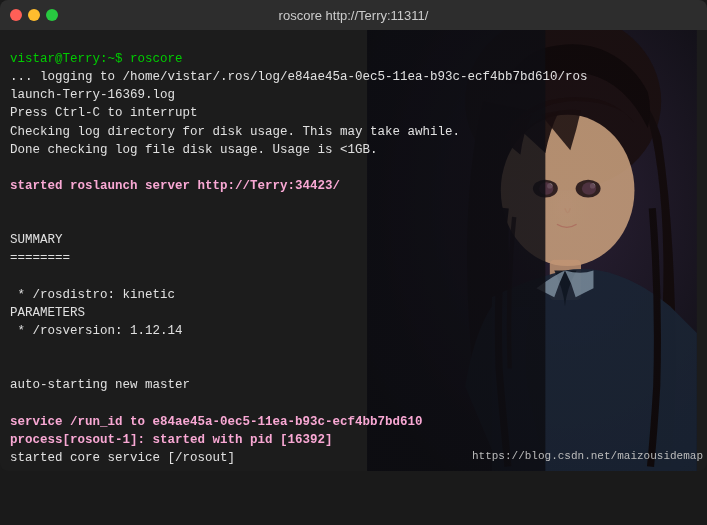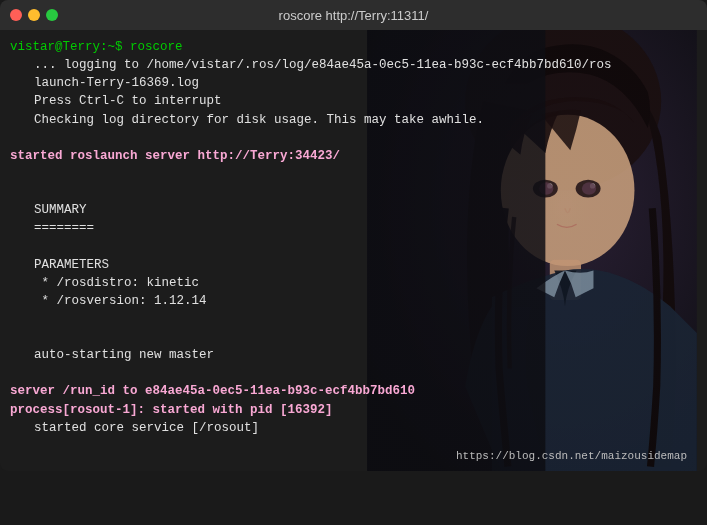--- a/index.html
+++ b/index.html
@@ -52,46 +52,46 @@
     .tl-maximize { background: #28c940; }
 
     .title-text {
       color: #cccccc;
       font-size: 13px;
       font-family: -apple-system, BlinkMacSystemFont, sans-serif;
     }
 
     .terminal-body {
       flex: 1;
-      padding: 8px 10px;
+      padding: 20px 10px;
       overflow: hidden;
       position: relative;
       font-size: 12.5px;
       line-height: 1.45;
     }
 
     .terminal-content {
       position: relative;
       z-index: 2;
     }
 
     .line {
       white-space: pre-wrap;
       word-break: break-all;
     }
 
     .color-green { color: #00cc00; }
-    .color-white { color: #e0e0e0; margin-left: 24px; }
+    .color-white { color: #e0e0e0; }
     .color-bold-white { color: #f9a8d4; font-weight: bold; }
     .color-watermark { color: #bbbbbb; font-size: 11px; }
 
     .watermark {
       position: absolute;
       bottom: 6px;
-      right: 20px;
+      right: 4px;
       z-index: 10;
     }
 
     
     svg.anime-svg {
       position: absolute;
       right: -10px;
       top: 0;
       width: 370px;
       height: 100%;
@@ -170,35 +170,36 @@
       <rect width="200" height="495" fill="#0d0d12" opacity="0.85"></rect>
       <rect width="370" height="495" fill="url(#bgGrad)" opacity="0.1"></rect>
     </svg>
 
     <div class="terminal-content">
       <div class="line color-green">vistar@Terry:~$ roscore</div>
       <div class="line color-white">... logging to /home/vistar/.ros/log/e84ae45a-0ec5-11ea-b93c-ecf4bb7bd610/ros</div>
       <div class="line color-white">launch-Terry-16369.log</div>
       <div class="line color-white">Press Ctrl-C to interrupt</div>
       <div class="line color-white">Checking log directory for disk usage. This may take awhile.</div>
+      <div class="line color-white">Done checking log file disk usage. Usage is &lt;1GB.</div>
       <div class="line">&nbsp;</div>
       <div class="line color-bold-white">started roslaunch server http://Terry:34423/</div>
       <div class="line">&nbsp;</div>
       <div class="line">&nbsp;</div>
       <div class="line color-white">SUMMARY</div>
       <div class="line color-white">========</div>
       <div class="line">&nbsp;</div>
+      <div class="line color-white"> * /rosdistro: kinetic</div>
       <div class="line color-white">PARAMETERS</div>
-      <div class="line color-white"> * /rosdistro: kinetic</div>
       <div class="line color-white"> * /rosversion: 1.12.14</div>
       <div class="line">&nbsp;</div>
       <div class="line">&nbsp;</div>
       <div class="line color-white">auto-starting new master</div>
       <div class="line">&nbsp;</div>
-      <div class="line color-bold-white">server /run_id to e84ae45a-0ec5-11ea-b93c-ecf4bb7bd610</div>
+      <div class="line color-bold-white">service /run_id to e84ae45a-0ec5-11ea-b93c-ecf4bb7bd610</div>
       <div class="line color-bold-white">process[rosout-1]: started with pid [16392]</div>
       <div class="line color-white">started core service [/rosout]</div>
     </div>
 
     <div class="watermark">
       <span class="color-watermark">https://blog.csdn.net/maizousidemap</span>
     </div>
   </div>
 </div>
 

